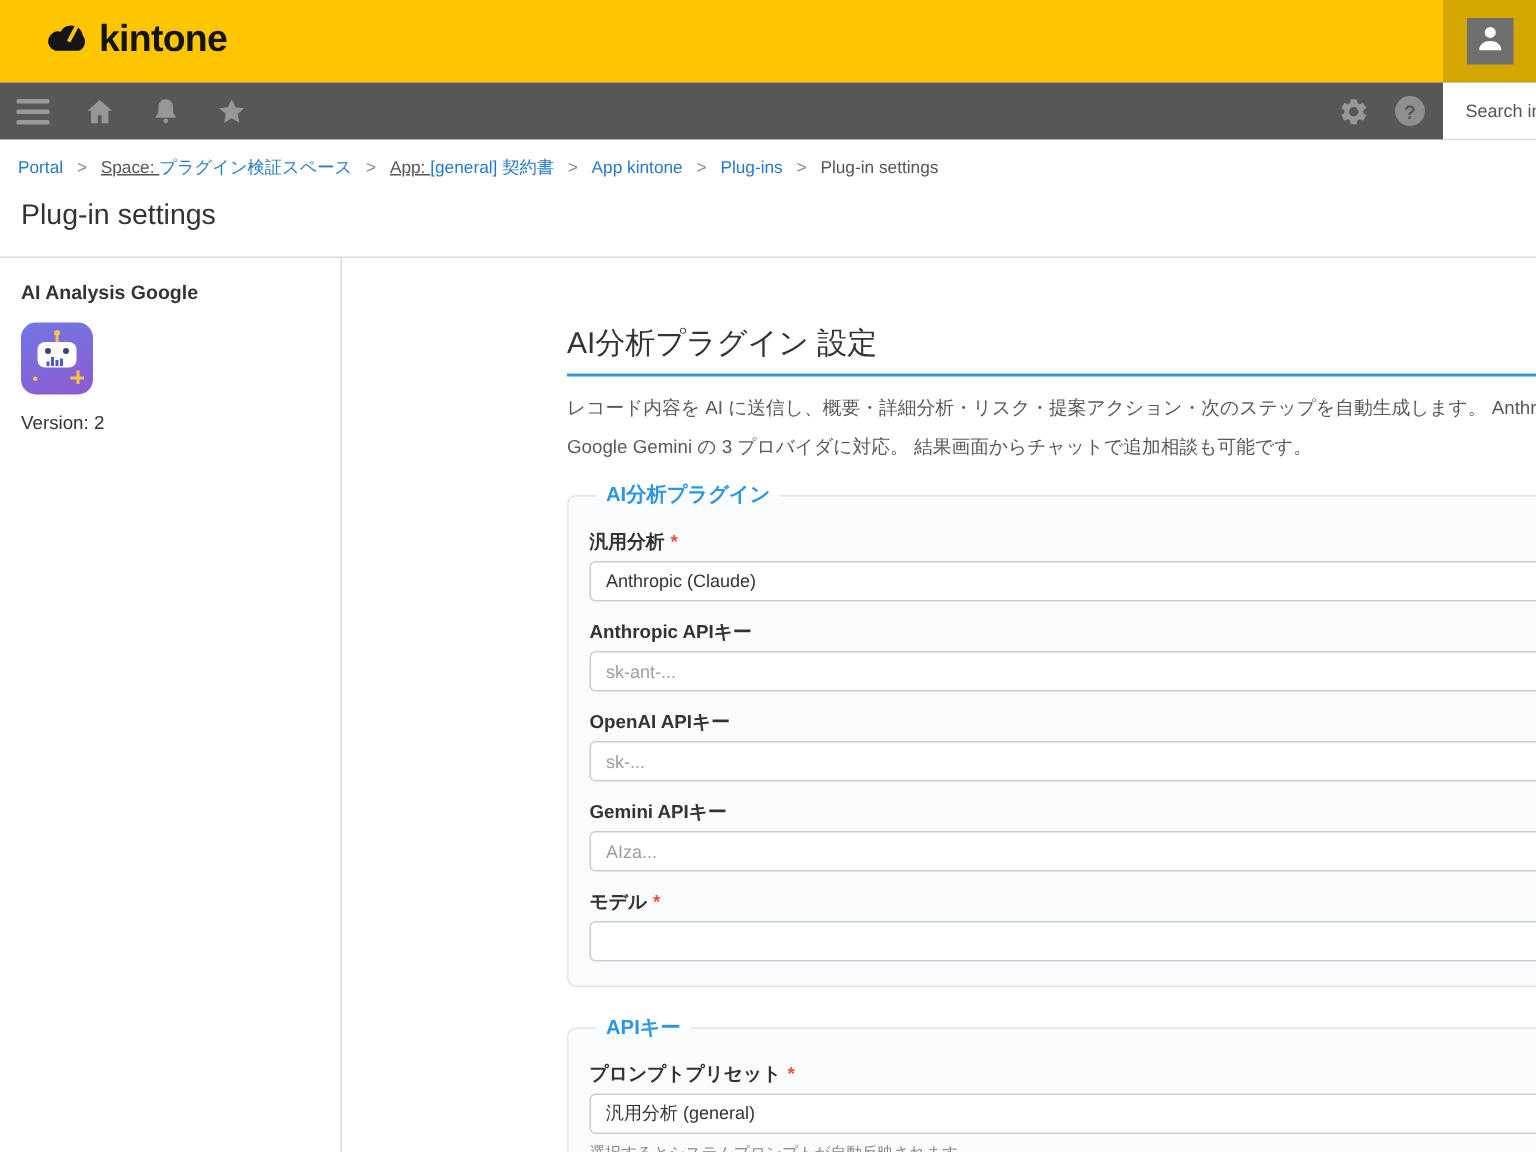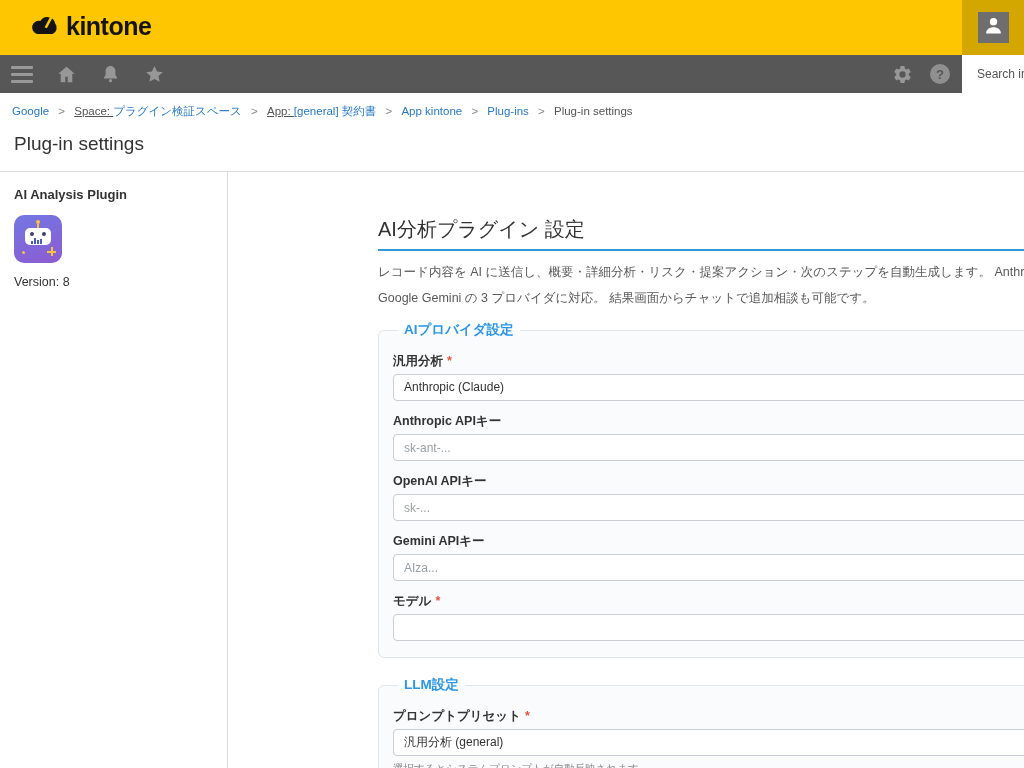--- a/index.html
+++ b/index.html
@@ -126,64 +126,64 @@
         <path d="M19.14 12.94c.04-.3.06-.61.06-.94 0-.32-.02-.64-.07-.94l2.03-1.58a.49.49 0 0 0 .12-.61l-1.92-3.32a.49.49 0 0 0-.59-.22l-2.39.96c-.5-.38-1.03-.7-1.62-.94l-.36-2.54a.48.48 0 0 0-.48-.41h-3.84c-.24 0-.43.17-.47.41l-.36 2.54c-.59.24-1.13.57-1.62.94l-2.39-.96a.49.49 0 0 0-.59.22L2.74 8.87c-.12.21-.08.47.12.61l2.03 1.58c-.05.3-.09.63-.09.94s.02.64.07.94l-2.03 1.58a.49.49 0 0 0-.12.61l1.92 3.32c.12.22.37.29.59.22l2.39-.96c.5.38 1.03.7 1.62.94l.36 2.54c.05.24.24.41.48.41h3.84c.24 0 .44-.17.47-.41l.36-2.54c.59-.24 1.13-.56 1.62-.94l2.39.96c.22.08.47 0 .59-.22l1.92-3.32a.49.49 0 0 0-.12-.61l-2.01-1.58zM12 15.6A3.6 3.6 0 1 1 12 8.4a3.6 3.6 0 0 1 0 7.2z"></path>
       </svg>
       <div class="help-circle">?</div>
     </div>
     <div class="searchbox">
       <span>Search in</span>
     </div>
   </nav>
 
   <div class="breadcrumb">
-    <span class="bc-link">Google</span>
+    <span class="bc-link">Portal</span>
     <span class="bc-sep">&gt;</span>
     <span class="bc-plain">Space: </span><span class="bc-link">プラグイン検証スペース</span>
     <span class="bc-sep">&gt;</span>
     <span class="bc-plain">App: </span><span class="bc-link">[general] 契約書</span>
     <span class="bc-sep">&gt;</span>
     <span class="bc-link">App kintone</span>
     <span class="bc-sep">&gt;</span>
     <span class="bc-link">Plug-ins</span>
     <span class="bc-sep">&gt;</span>
     <span class="bc-current">Plug-in settings</span>
   </div>
 
   <h1 class="page-title">Plug-in settings</h1>
   <div class="hrule"></div>
 
   <div class="content">
 
     <aside class="sidebar">
-      <div class="plugin-name">AI Analysis Plugin</div>
+      <div class="plugin-name">AI Analysis Google</div>
       <div class="plugin-icon">
         <div class="r-dot"></div>
           <div class="r-ant"></div>
           <div class="r-head"></div>
         <div class="r-eye-l"></div>
           <div class="r-eye-r"></div>
         <div class="r-bars">
             <i style="height:3px"></i>
             <i style="height:6px"></i>
             <i style="height:4px"></i>
             <i style="height:5px"></i>
           </div>
         <div class="r-sp1"></div>
           <div class="r-sp2"></div>
       </div>
-      <div class="version">Version: 8</div>
+      <div class="version">Version: 2</div>
     </aside>
 
     <main class="main">
       <h2 class="main-heading">AI分析プラグイン 設定</h2>
       <p class="desc">レコード内容を AI に送信し、概要・詳細分析・リスク・提案アクション・次のステップを自動生成します。 Anthropic Claude / OpenAI GPT / Google Gemini の 3 プロバイダに対応。 結果画面からチャットで追加相談も可能です。</p>
 
       <fieldset class="section">
-        <legend>AIプロバイダ設定</legend>
+        <legend>AI分析プラグイン</legend>
 
         <div class="field">
           <span class="flabel"><span>汎用分析</span><span class="req">*</span></span>
           <div class="input selectbox">Anthropic (Claude)</div>
         </div>
 
         <div class="field">
           <span class="flabel">Anthropic APIキー</span>
           <input class="input" type="text" placeholder="sk-ant-..." style="">
         </div>
@@ -198,21 +198,21 @@
           <input class="input" type="text" placeholder="AIza..." style="">
         </div>
 
         <div class="field">
           <span class="flabel"><span>モデル</span><span class="req">*</span></span>
           <input class="input" type="text" value="" style="">
         </div>
       </fieldset>
 
       <fieldset class="section">
-        <legend>LLM設定</legend>
+        <legend>APIキー</legend>
 
         <div class="field">
           <span class="flabel"><span>プロンプトプリセット</span><span class="req">*</span></span>
           <div class="input selectbox">汎用分析 (general)</div>
           <div class="help">選択するとシステムプロンプトが自動反映されます。</div>
         </div>
 
       </fieldset>
     </main>
   </div>

